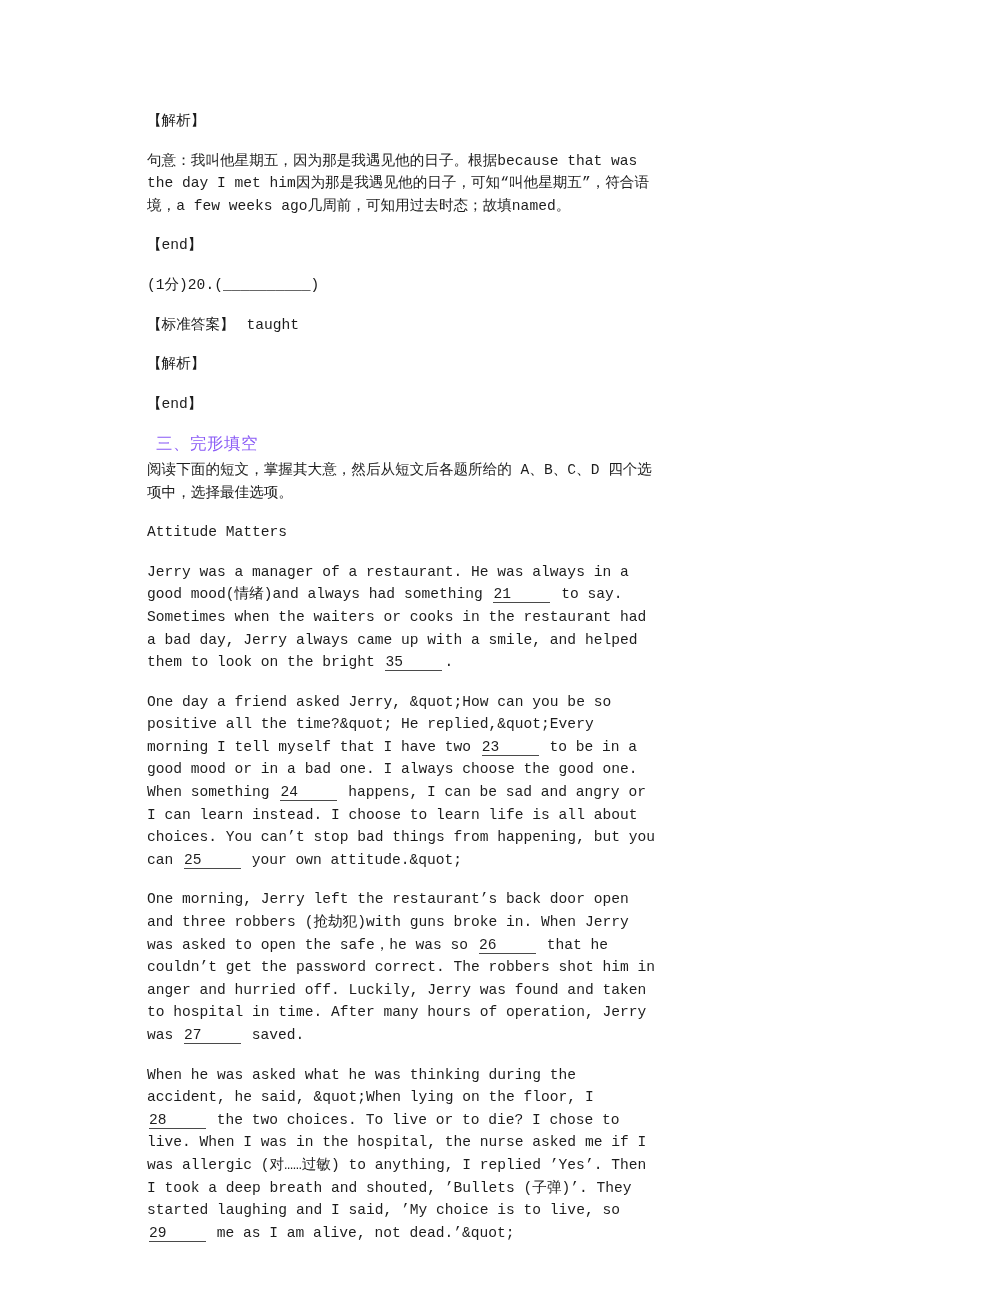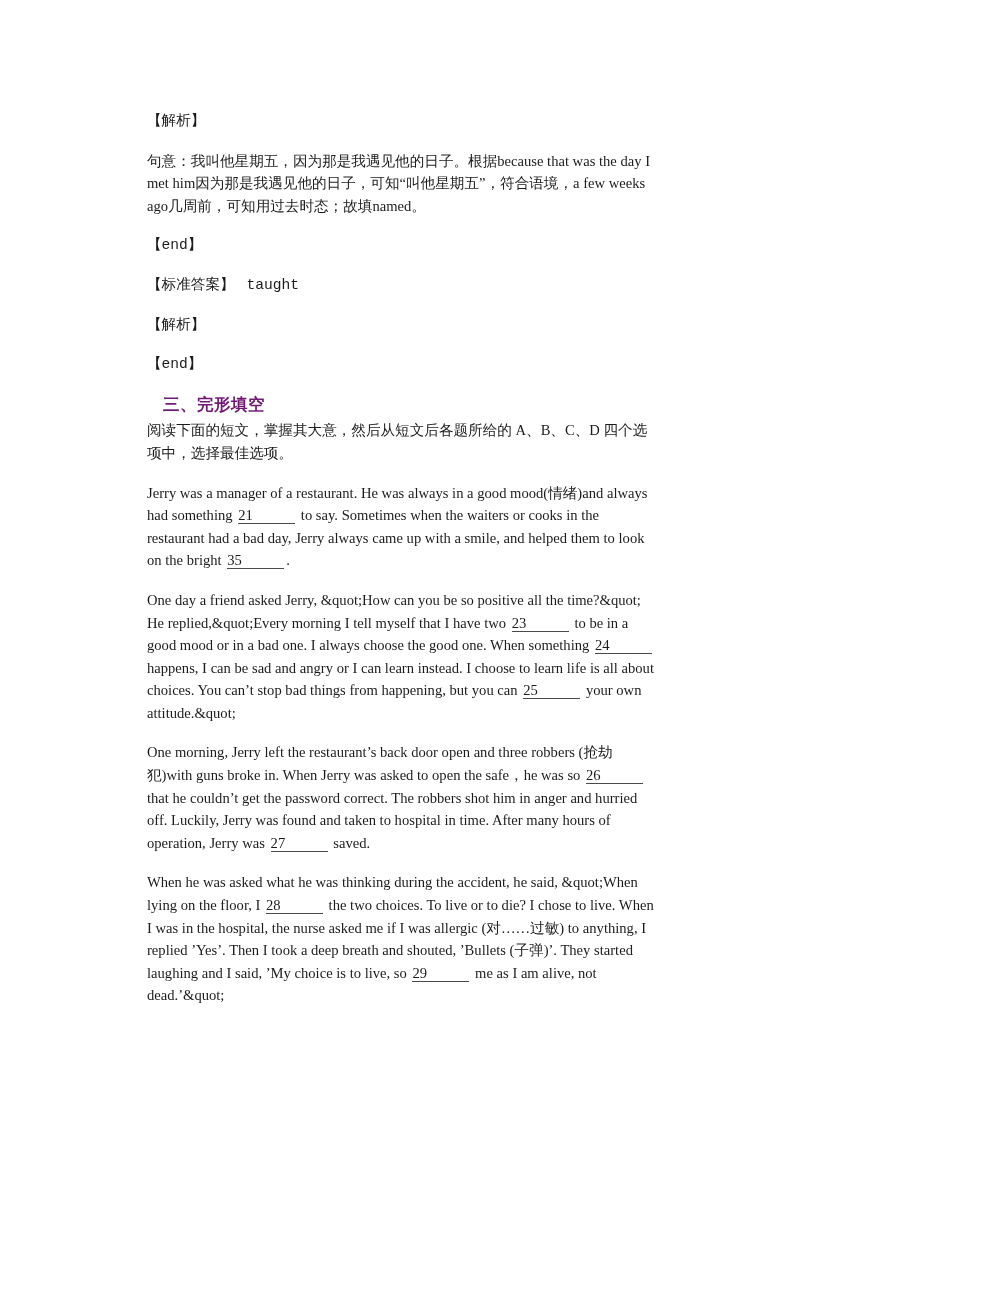--- a/index.html
+++ b/index.html
@@ -15,30 +15,29 @@
   }
   .page {
     width: 801px;
     height: 1294px;
     padding: 110px 145px 0 147px;
   }
   .para {
     margin: 0 0 17px 0;
     line-height: 22.6px;
     white-space: pre-wrap;
-    font-family: Liberation Serif, serif;
   }
   .label-line { margin: 0 0 17px 0; line-height: 22.6px; }
   .section-heading {
     font-family: "Liberation Sans", "DejaVu Sans", sans-serif;
-    font-weight: 700;
+    font-weight: 400;
     font-size: 16.5px;
-    color: #701a75;
+    color: #8b5cf6;
     letter-spacing: 0.5px;
-    margin: 0 0 4px 16px;
+    margin: 0 0 4px 9px;
     line-height: 22.6px;
   }
   .blank {
     display: inline-block;
     min-width: 57px;
     text-align: left;
     border-bottom: 1.4px solid #4a4a4a;
     line-height: 15px;
     margin: 0 2px;
   }
@@ -46,28 +45,30 @@
 </style>
 </head>
 <body>
 
 <div class="page">
 
   <div class="label-line">【解析】</div>
   <p class="para">句意：我叫他星期五，因为那是我遇见他的日子。根据because that was the day I met him因为那是我遇见他的日子，可知“叫他星期五”，符合语境，a few weeks ago几周前，可知用过去时态；故填named。</p>
   <div class="label-line">【end】</div>
 
+  <div class="label-line">(1分)20.(__________)</div>
   <div class="label-line">
     <span>【标准答案】</span><span class="answer-value">taught</span>
   </div>
   <div class="label-line">【解析】</div>
   <div class="label-line">【end】</div>
 
   <h2 class="section-heading">三、完形填空</h2>
   <p class="para">阅读下面的短文，掌握其大意，然后从短文后各题所给的 A、B、C、D 四个选项中，选择最佳选项。</p>
+  <p class="para">Attitude Matters</p>
 
   <p class="para"><span>Jerry was a manager of a restaurant. He was always in a good mood(情绪)and always had something </span><span class="blank">21</span><span> to say. Sometimes when the waiters or cooks in the restaurant had a bad day, Jerry always came up with a smile, and helped them to look on the bright </span><span class="blank">35</span><span>.</span></p>
 
   <p class="para"><span>One day a friend asked Jerry, &amp;quot;How can you be so positive all the time?&amp;quot; He replied,&amp;quot;Every morning I tell myself that I have two </span><span class="blank">23</span><span> to be in a good mood or in a bad one. I always choose the good one. When something </span><span class="blank">24</span><span> happens, I can be sad and angry or I can learn instead. I choose to learn life is all about choices. You can’t stop bad things from happening, but you can </span><span class="blank">25</span><span> your own attitude.&amp;quot;</span></p>
 
   <p class="para"><span>One morning, Jerry left the restaurant’s back door open and three robbers (抢劫犯)with guns broke in. When Jerry was asked to open the safe，he was so </span><span class="blank">26</span><span> that he couldn’t get the password correct. The robbers shot him in anger and hurried off. Luckily, Jerry was found and taken to hospital in time. After many hours of operation, Jerry was </span><span class="blank">27</span><span> saved.</span></p>
 
   <p class="para"><span>When he was asked what he was thinking during the accident, he said, &amp;quot;When lying on the floor, I </span><span class="blank">28</span><span> the two choices. To live or to die? I chose to live. When I was in the hospital, the nurse asked me if I was allergic (对……过敏) to anything, I replied ’Yes’. Then I took a deep breath and shouted, ’Bullets (子弹)’. They started laughing and I said, ’My choice is to live, so </span><span class="blank">29</span><span> me as I am alive, not dead.’&amp;quot;</span></p>
 
 </div>

